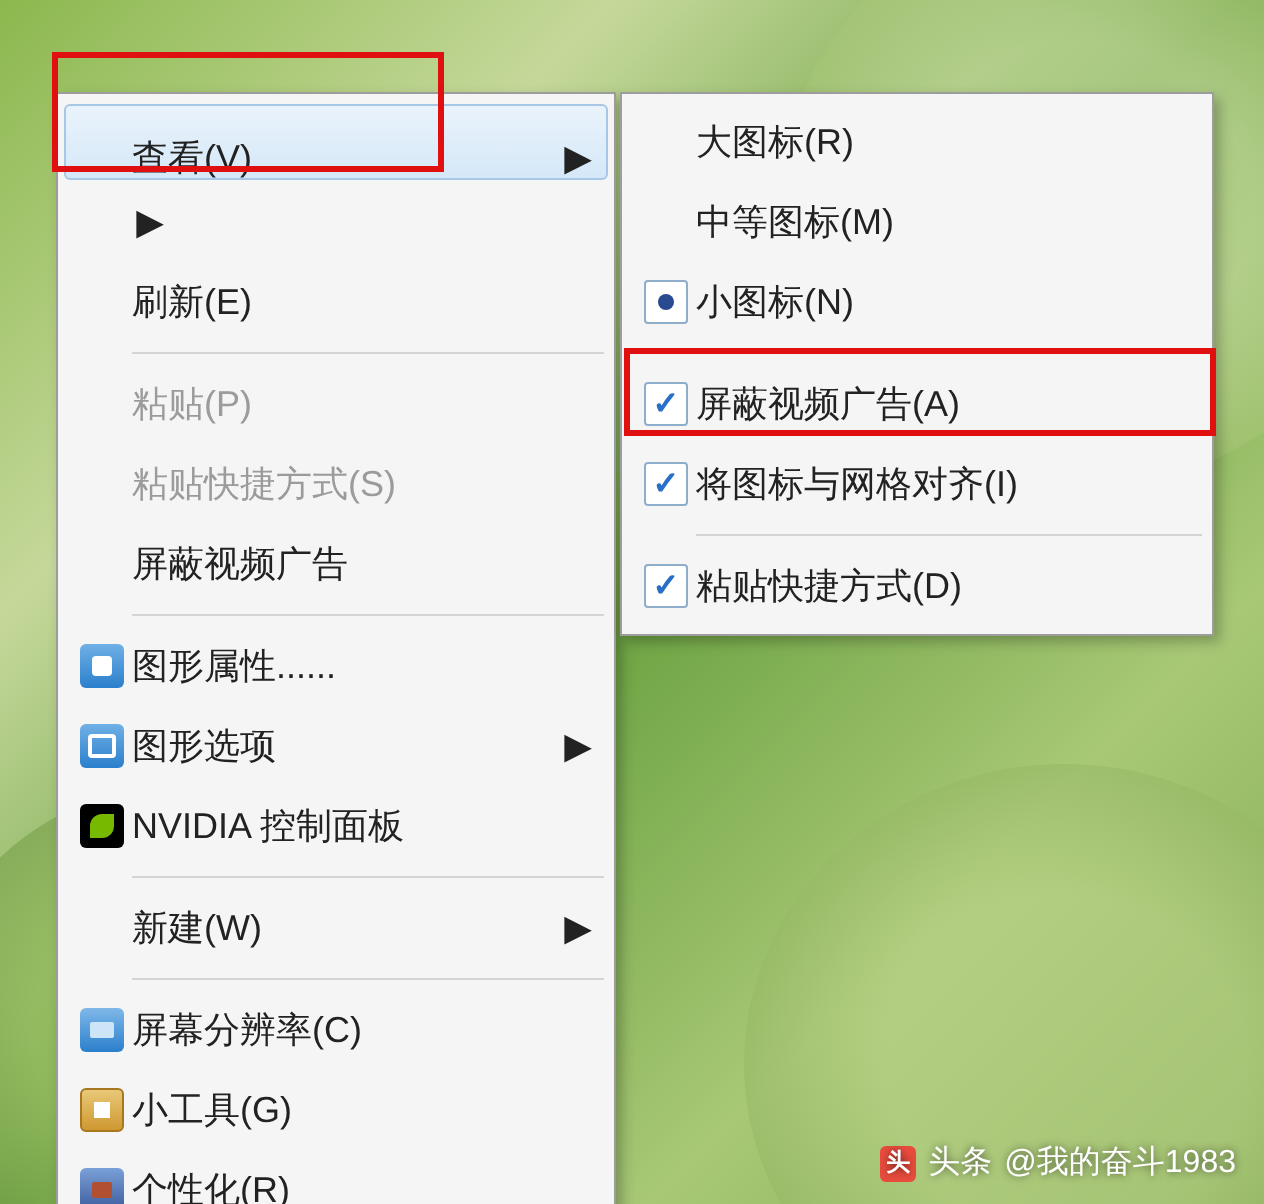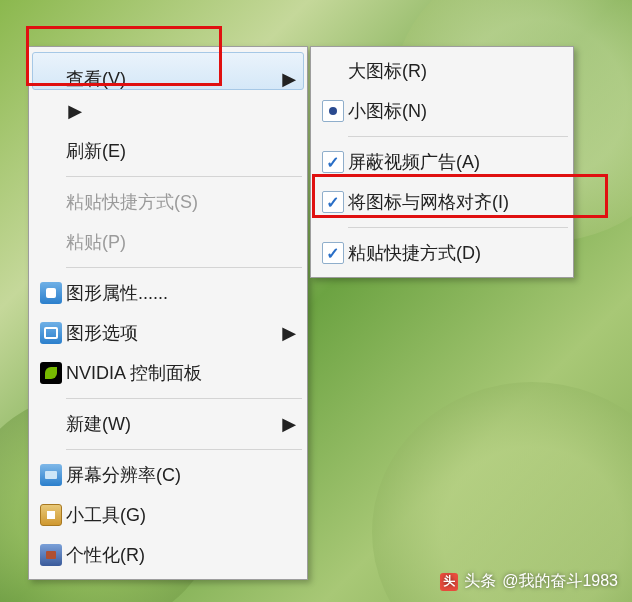--- a/index.html
+++ b/index.html
@@ -18,21 +18,21 @@
   .bg-leaf.l3 { width:320px; height:300px; background: radial-gradient(ellipse, #bcd48a 40%, #7fa850 90%); bottom:-80px; right:-60px; }
 
   .menu {
     position: absolute;
     background: #f5f5f5;
     border: 1px solid #9d9d9d;
     box-shadow: 3px 3px 6px rgba(0,0,0,0.25);
     padding: 4px 3px;
   }
   .main-menu { top: 46px; left: 28px; width: 280px; }
-  .sub-menu  { top: 46px; left: 310px; width: 264px; }
+  .sub-menu  { top: 46px; left: 310px; width: 297px; }
 
   .item {
     display: flex;
     align-items: center;
     height: 40px;
     padding: 0 8px 0 4px;
     color: #222;
     white-space: nowrap;
   }
   .item .icon-slot { width: 30px; display:flex; align-items:center; justify-content:center; flex-shrink:0; }
@@ -124,28 +124,32 @@
 
   <div class="item">
     <span class="icon-slot"></span>
     <span class="label">刷新(E)</span>
   </div>
 
   <div class="sep"></div>
 
   <div class="item disabled">
     <span class="icon-slot"></span>
+    <span class="label">粘贴(P)</span>
+  </div>
+
+  <div class="item disabled">
+    <span class="icon-slot"></span>
     <span class="label">粘贴快捷方式(S)</span>
   </div>
 
-  <div class="item disabled">
-    <span class="icon-slot"></span>
-    <span class="label">粘贴(P)</span>
-  </div>
-
+  <div class="item">
+    <span class="icon-slot"></span>
+    <span class="label">屏蔽视频广告</span>
+  </div>
 
   <div class="sep"></div>
 
   <div class="item">
     <span class="icon-slot">
         <span class="ico ico-gfxprop"></span>
       </span>
     <span class="label">图形属性......</span>
   </div>
 
@@ -196,20 +200,24 @@
   </div>
 </div>
 
 <div class="menu sub-menu">
 
   <div class="item">
     <span class="icon-slot"></span>
     <span class="label">大图标(R)</span>
   </div>
 
+  <div class="item">
+    <span class="icon-slot"></span>
+    <span class="label">中等图标(M)</span>
+  </div>
 
   <div class="item">
     <span class="icon-slot">
       <span class="radio-dot">
           <span class="dot"></span>
         </span>
     </span>
     <span class="label">小图标(N)</span>
   </div>
 

